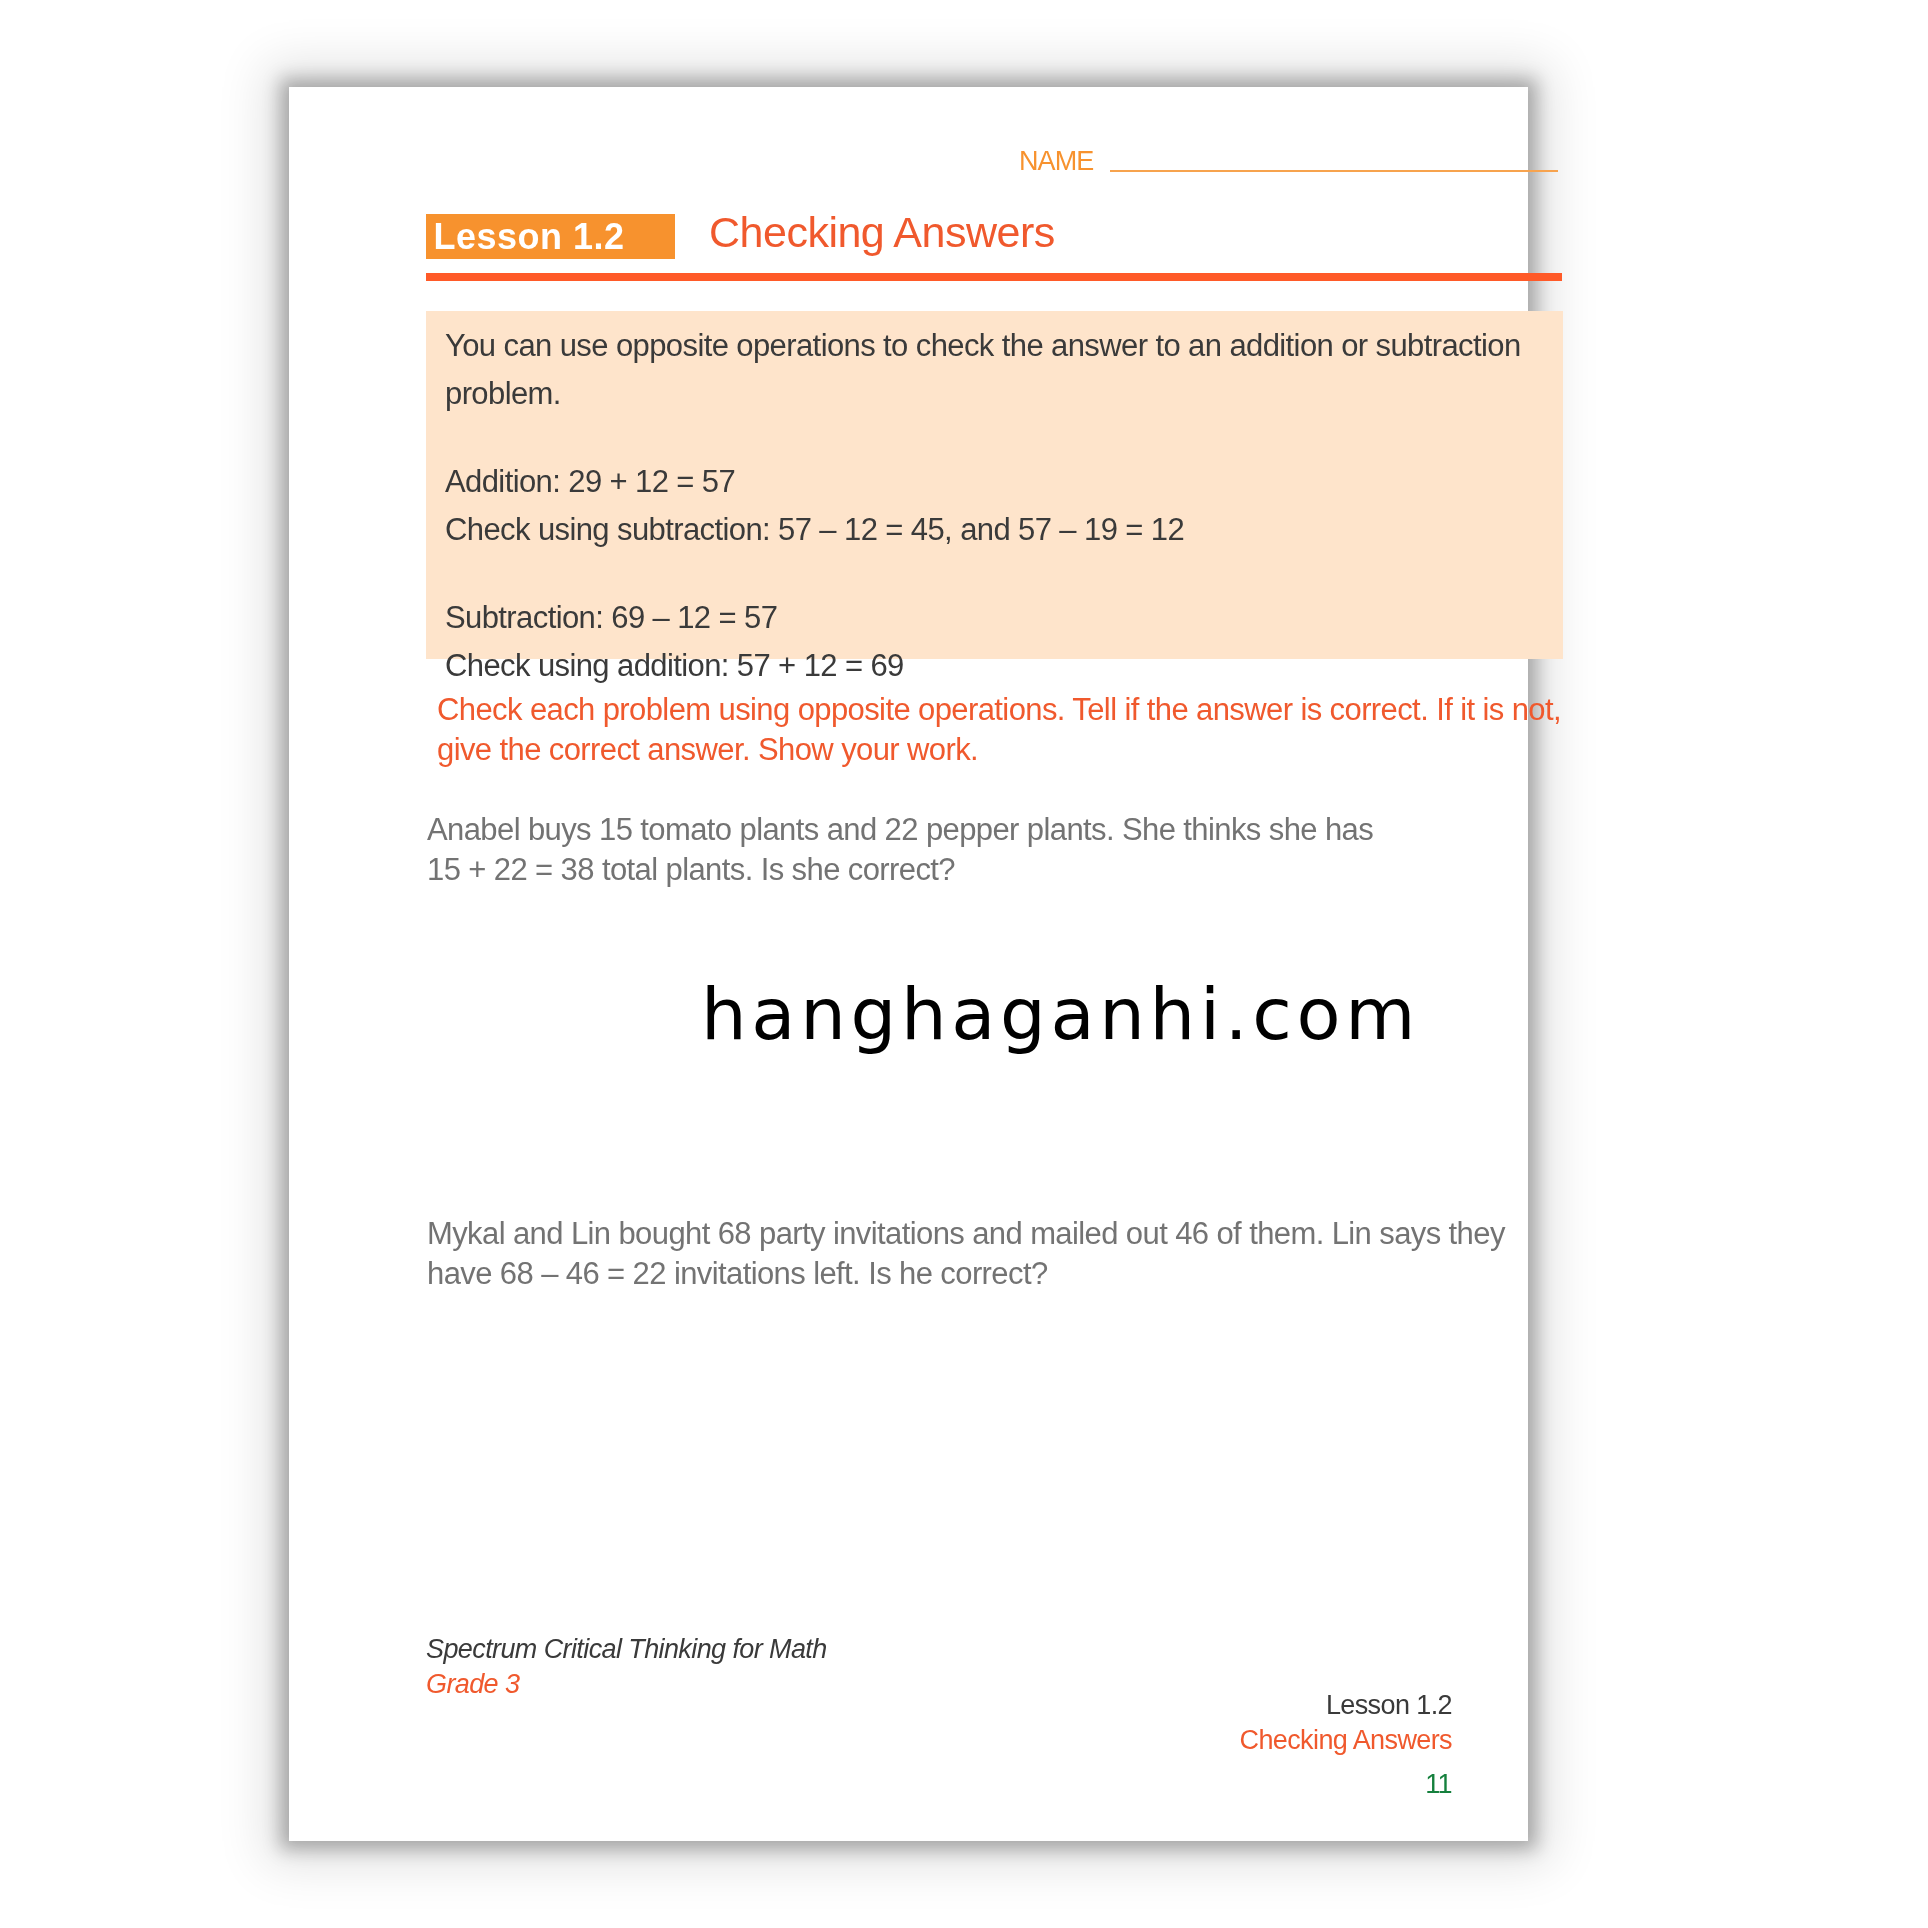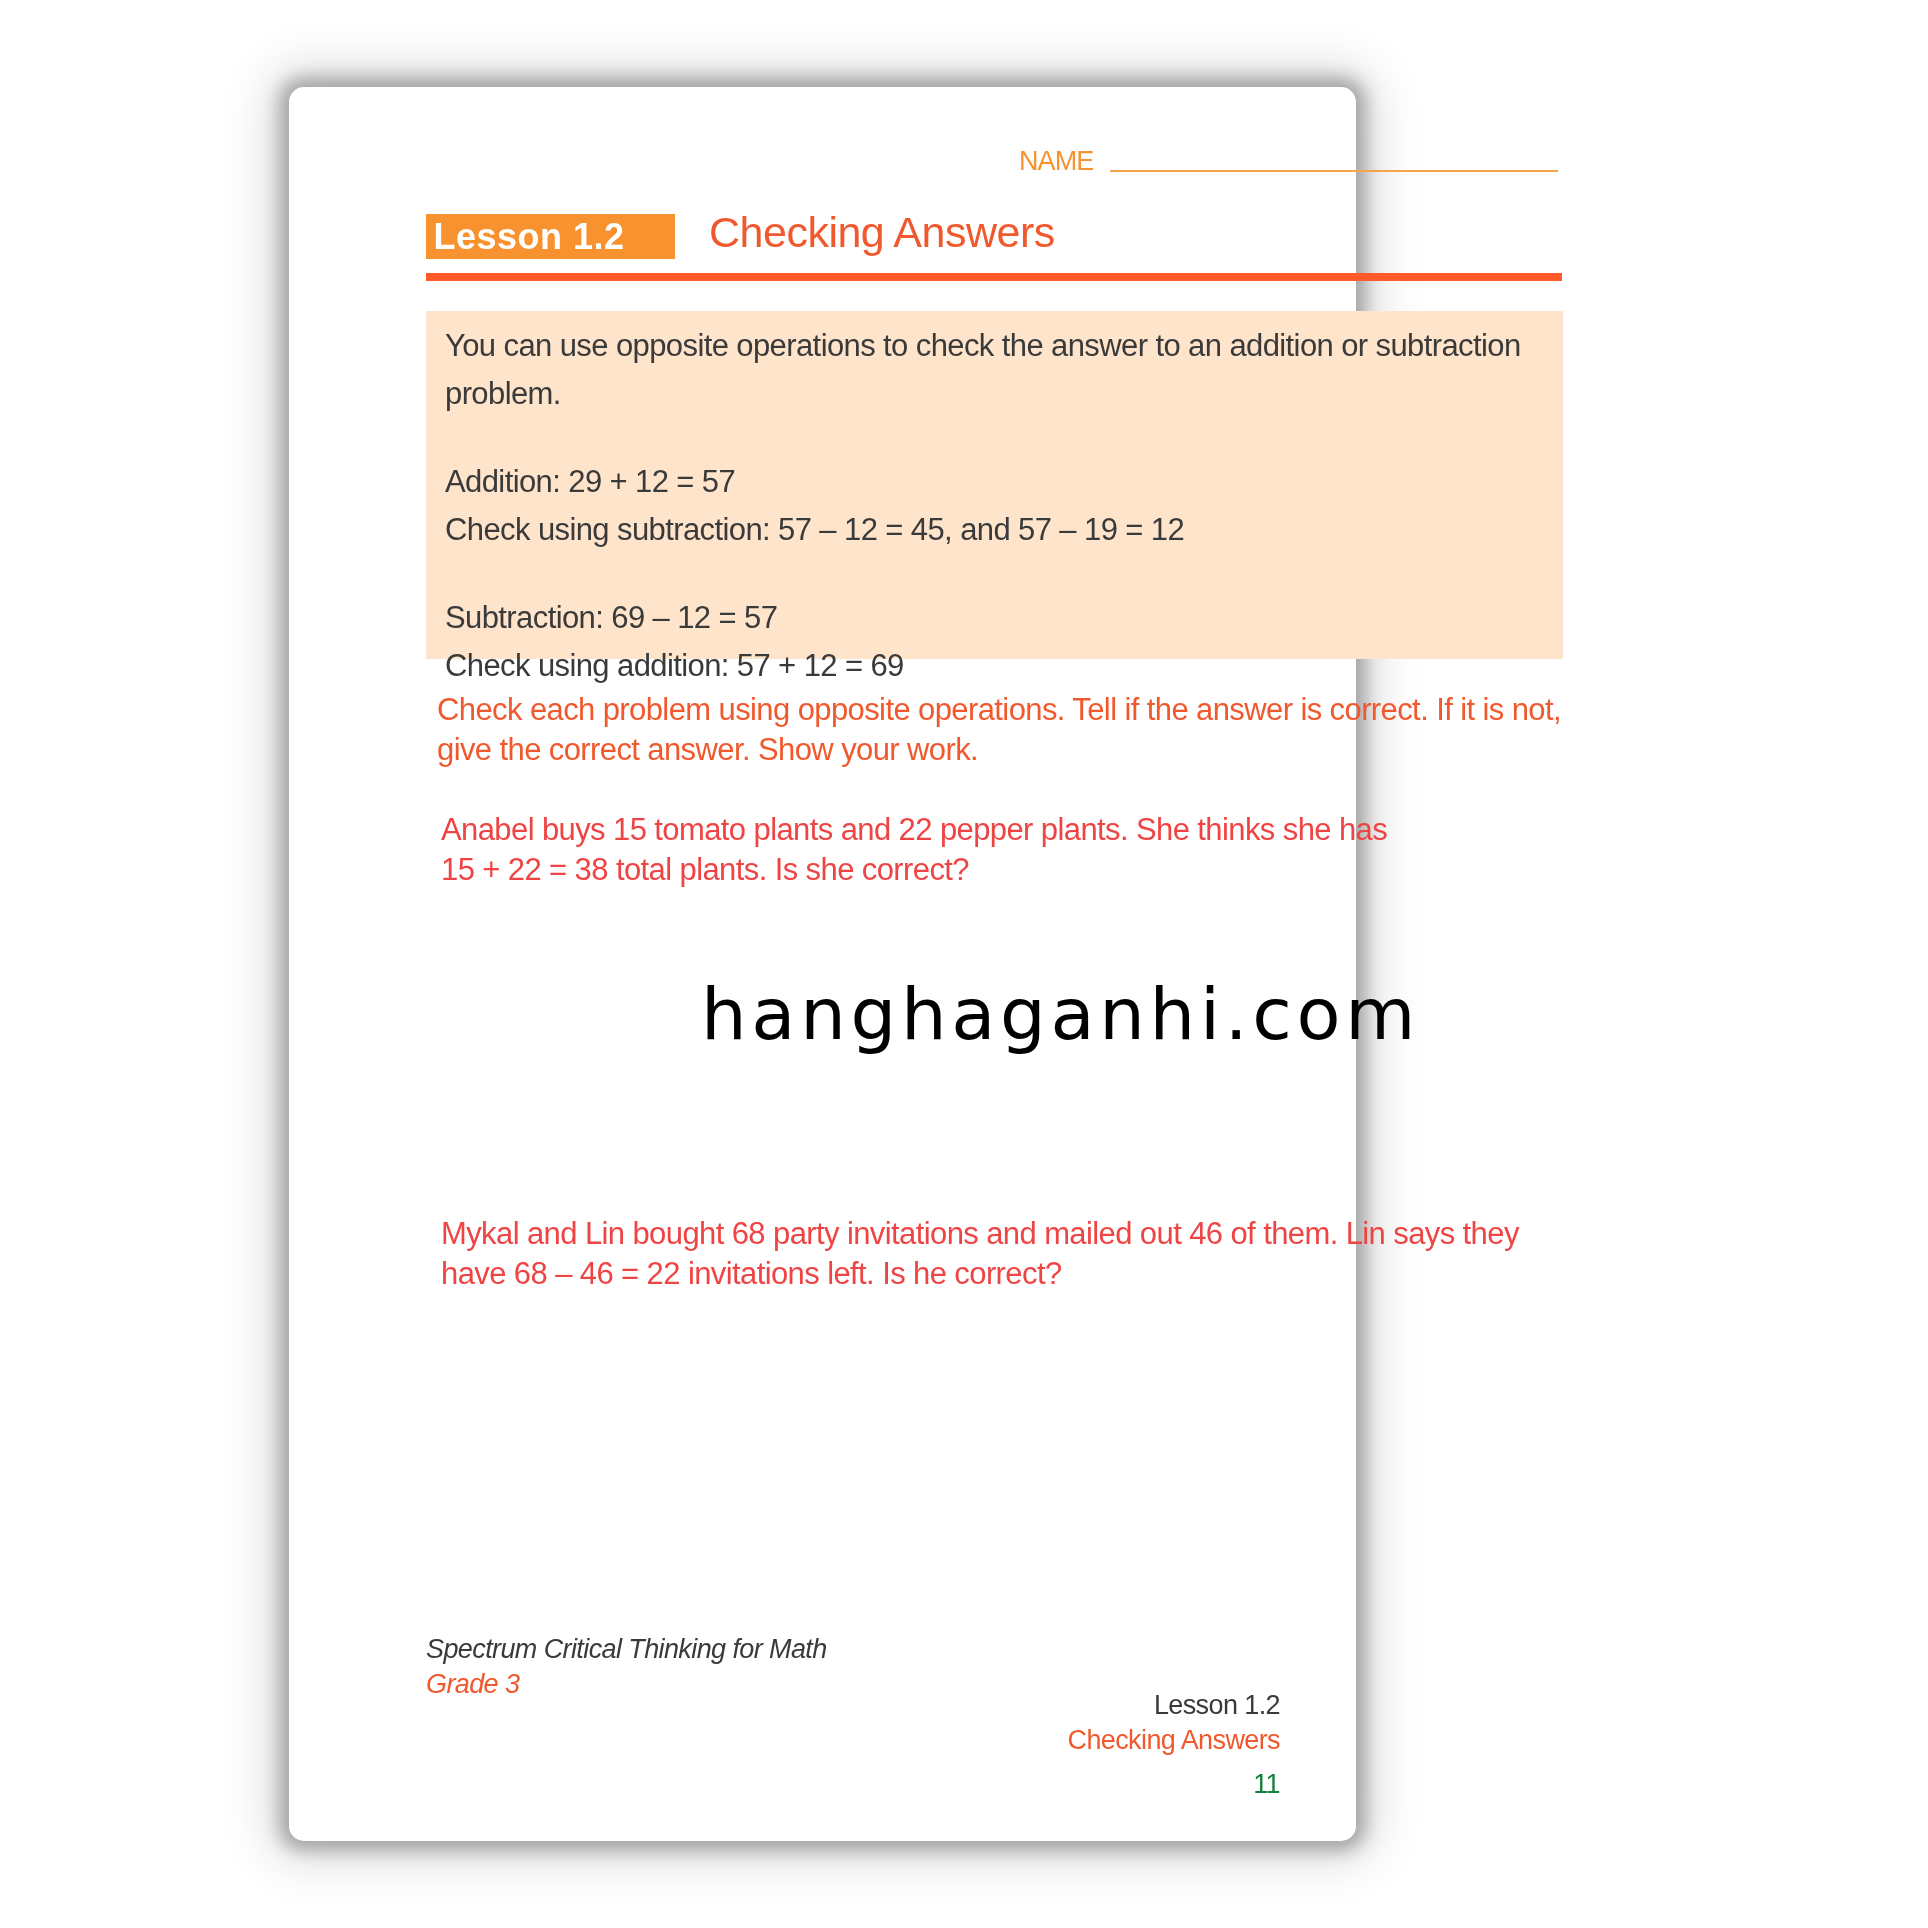--- a/index.html
+++ b/index.html
@@ -11,25 +11,24 @@
       width: 1928px;
       height: 1928px;
       position: relative;
       overflow: hidden;
       font-family: "Liberation Sans", sans-serif;
     }
     .page {
       position: absolute;
       left: 289px;
       top: 87px;
-      width: 1067px;
+      width: 1239px;
       height: 1754px;
       background: #ffffff;
       box-shadow: 0 0 17px 9.4px rgba(0,0,0,0.28), 0 0 47px 22.6px rgba(0,0,0,0.12);
-      border-radius: 15px;
     }
     .abs { position: absolute; }
     .name-label {
       left: 730px;
       top: 59px;
       font-size: 27px;
       color: #F7922E;
       letter-spacing: -0.9px;
     }
     .name-line {
@@ -85,23 +84,23 @@
     .instructions {
       left: 148px;
       top: 603px;
       width: 1136px;
       color: #F0592D;
       font-size: 31px;
       line-height: 40px;
       letter-spacing: -0.6px;
     }
     .problem {
-      left: 152px;
+      left: 138px;
       width: 1136px;
-      color: #ef4444;
+      color: #737373;
       font-size: 31px;
       line-height: 40px;
       letter-spacing: -0.6px;
     }
     .problem-1 { top: 723px; }
     .problem-2 { top: 1127px; }
     .answer-space {
       left: 137px;
       width: 1136px;
     }

